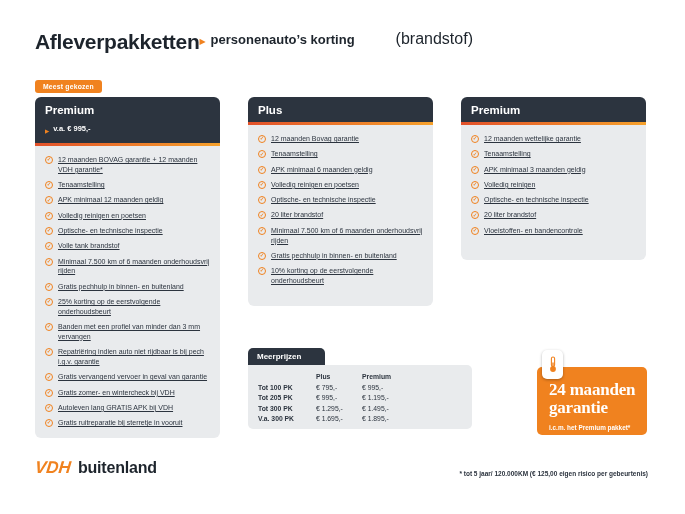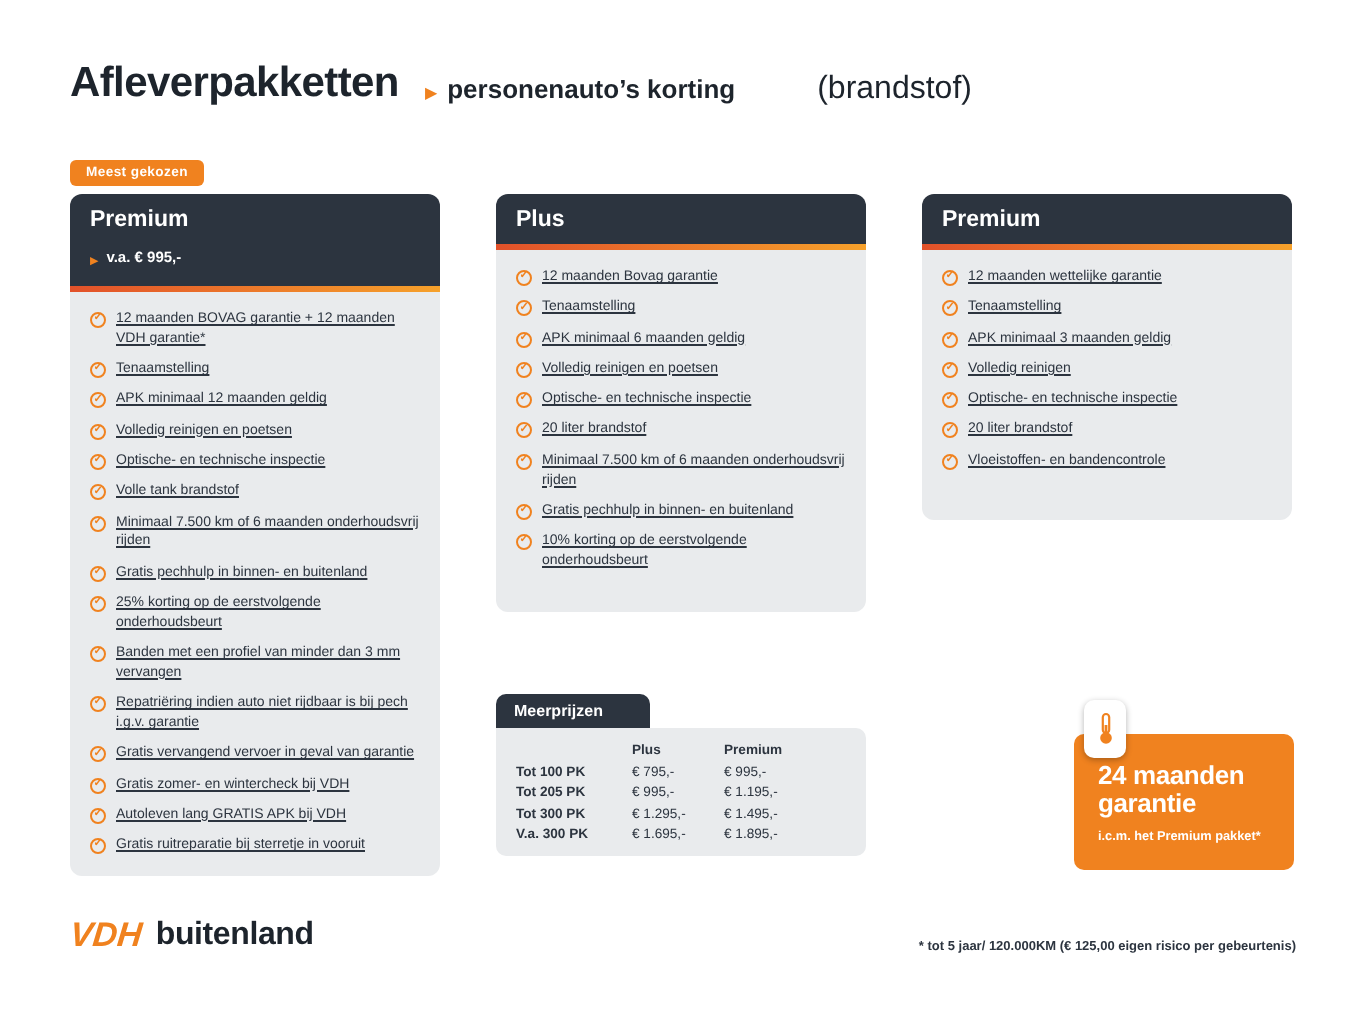--- a/index.html
+++ b/index.html
@@ -1,21 +1,21 @@
 <!DOCTYPE html>
 <html><head>
 <meta charset="utf-8">
 <style>
   * { margin:0; padding:0; box-sizing:border-box; }
   html,body { background:#ffffff; }
   body { width:685px; height:514px; font-family:"Liberation Sans", sans-serif; }
   .stage { position:relative; width:685px; height:514px; background:#ffffff; overflow:hidden; }
 
   
-  .title-row { position:absolute; left:35px; top:30px; display:flex; align-items:flex-end; gap:13px; }
+  .title-row { position:absolute; left:35px; top:30px; display:flex; align-items:flex-start; }
   .page-title { font-size:21px; font-weight:bold; color:#1d242c; letter-spacing:-0.3px; }
   .subtitle { display:flex; align-items:baseline; gap:5px; }
   .tri::before { content:"▶"; color:#f0821f; }
   .subtitle .tri::before { font-size:8px; }
   .subtitle-text { font-size:13px; font-weight:bold; color:#1d242c; }
   .subtitle-note { font-size:16px; color:#1d242c;margin-left:36px; }
 
   .badge { position:absolute; left:35px; top:80px; background:#f0821f; color:#fff;
            font-size:6.8px; font-weight:bold; padding:3px 8px; border-radius:3px; letter-spacing:.2px; }
 
@@ -35,32 +35,32 @@
   #card-plus .card-body { min-height:181px; }
   #card-rijklaar .card-body { min-height:135px; }
   .feat { display:flex; gap:5px; margin-bottom:5.5px; }
   .check { width:8px; height:8px; min-width:8px; border:1px solid #f0821f; border-radius:50%;
            display:flex; align-items:center; justify-content:center; margin-top:1px; background:#e9ebed; }
   .check::after { content:"✓"; font-size:5.5px; color:#f0821f; font-weight:bold; line-height:1; }
   .feat-text { font-size:7px; line-height:1.4; color:#2c343f; text-decoration:underline;
                text-decoration-thickness:.5px; text-underline-offset:1.2px; }
 
   
-  .meer { position:absolute; left:248px; top:345px; width:185px; }
+  .meer { position:absolute; left:248px; top:345px; width:224px; }
   .meer-tab { display:inline-block; background:#2c343f; color:#fff; font-size:8px; font-weight:bold;
               padding:4px 24px 4px 9px; border-radius:5px 5px 0 0; }
   .meer-body { background:#e9ebed; border-radius:0 5px 5px 5px; padding:8px 10px 7px; }
   .meer-grid { display:grid; grid-template-columns:58px 46px 1fr; row-gap:3.5px;
                font-size:6.8px; color:#2c343f; }
   .mhead, .mlabel { font-weight:bold; }
 
   
   .promo { position:absolute; left:537px; top:367px; width:110px; height:68px; background:#f0821f;
            border-radius:5px; padding:14px 10px 8px 12px; color:#fff; }
-  .promo-line { font-size:13px; font-weight:bold; line-height:1.08; letter-spacing:-.2px; }
+  .promo-line { font-size:17px; font-weight:bold; line-height:1.08; letter-spacing:-.2px;font-family:Liberation Serif, serif; }
   .promo-note { margin-top:6px; font-size:6.4px; font-weight:bold; }
   .promo-icon-box { position:absolute; left:5px; top:-17px; width:21px; height:29px; background:#fff;
                     border-radius:5px; box-shadow:0 1px 3px rgba(0,0,0,.3);
                     display:flex; align-items:center; justify-content:center; }
 
   
   .brand { position:absolute; left:35px; top:458px; display:flex; align-items:center; gap:7px; }
   .logo-mark { color:#f0821f; font-weight:bold; font-style:italic; font-size:17px;
                transform:skewX(-6deg); display:inline-block; }
   .brand-name { font-size:16px; font-weight:bold; color:#1d242c; letter-spacing:-.2px; }

